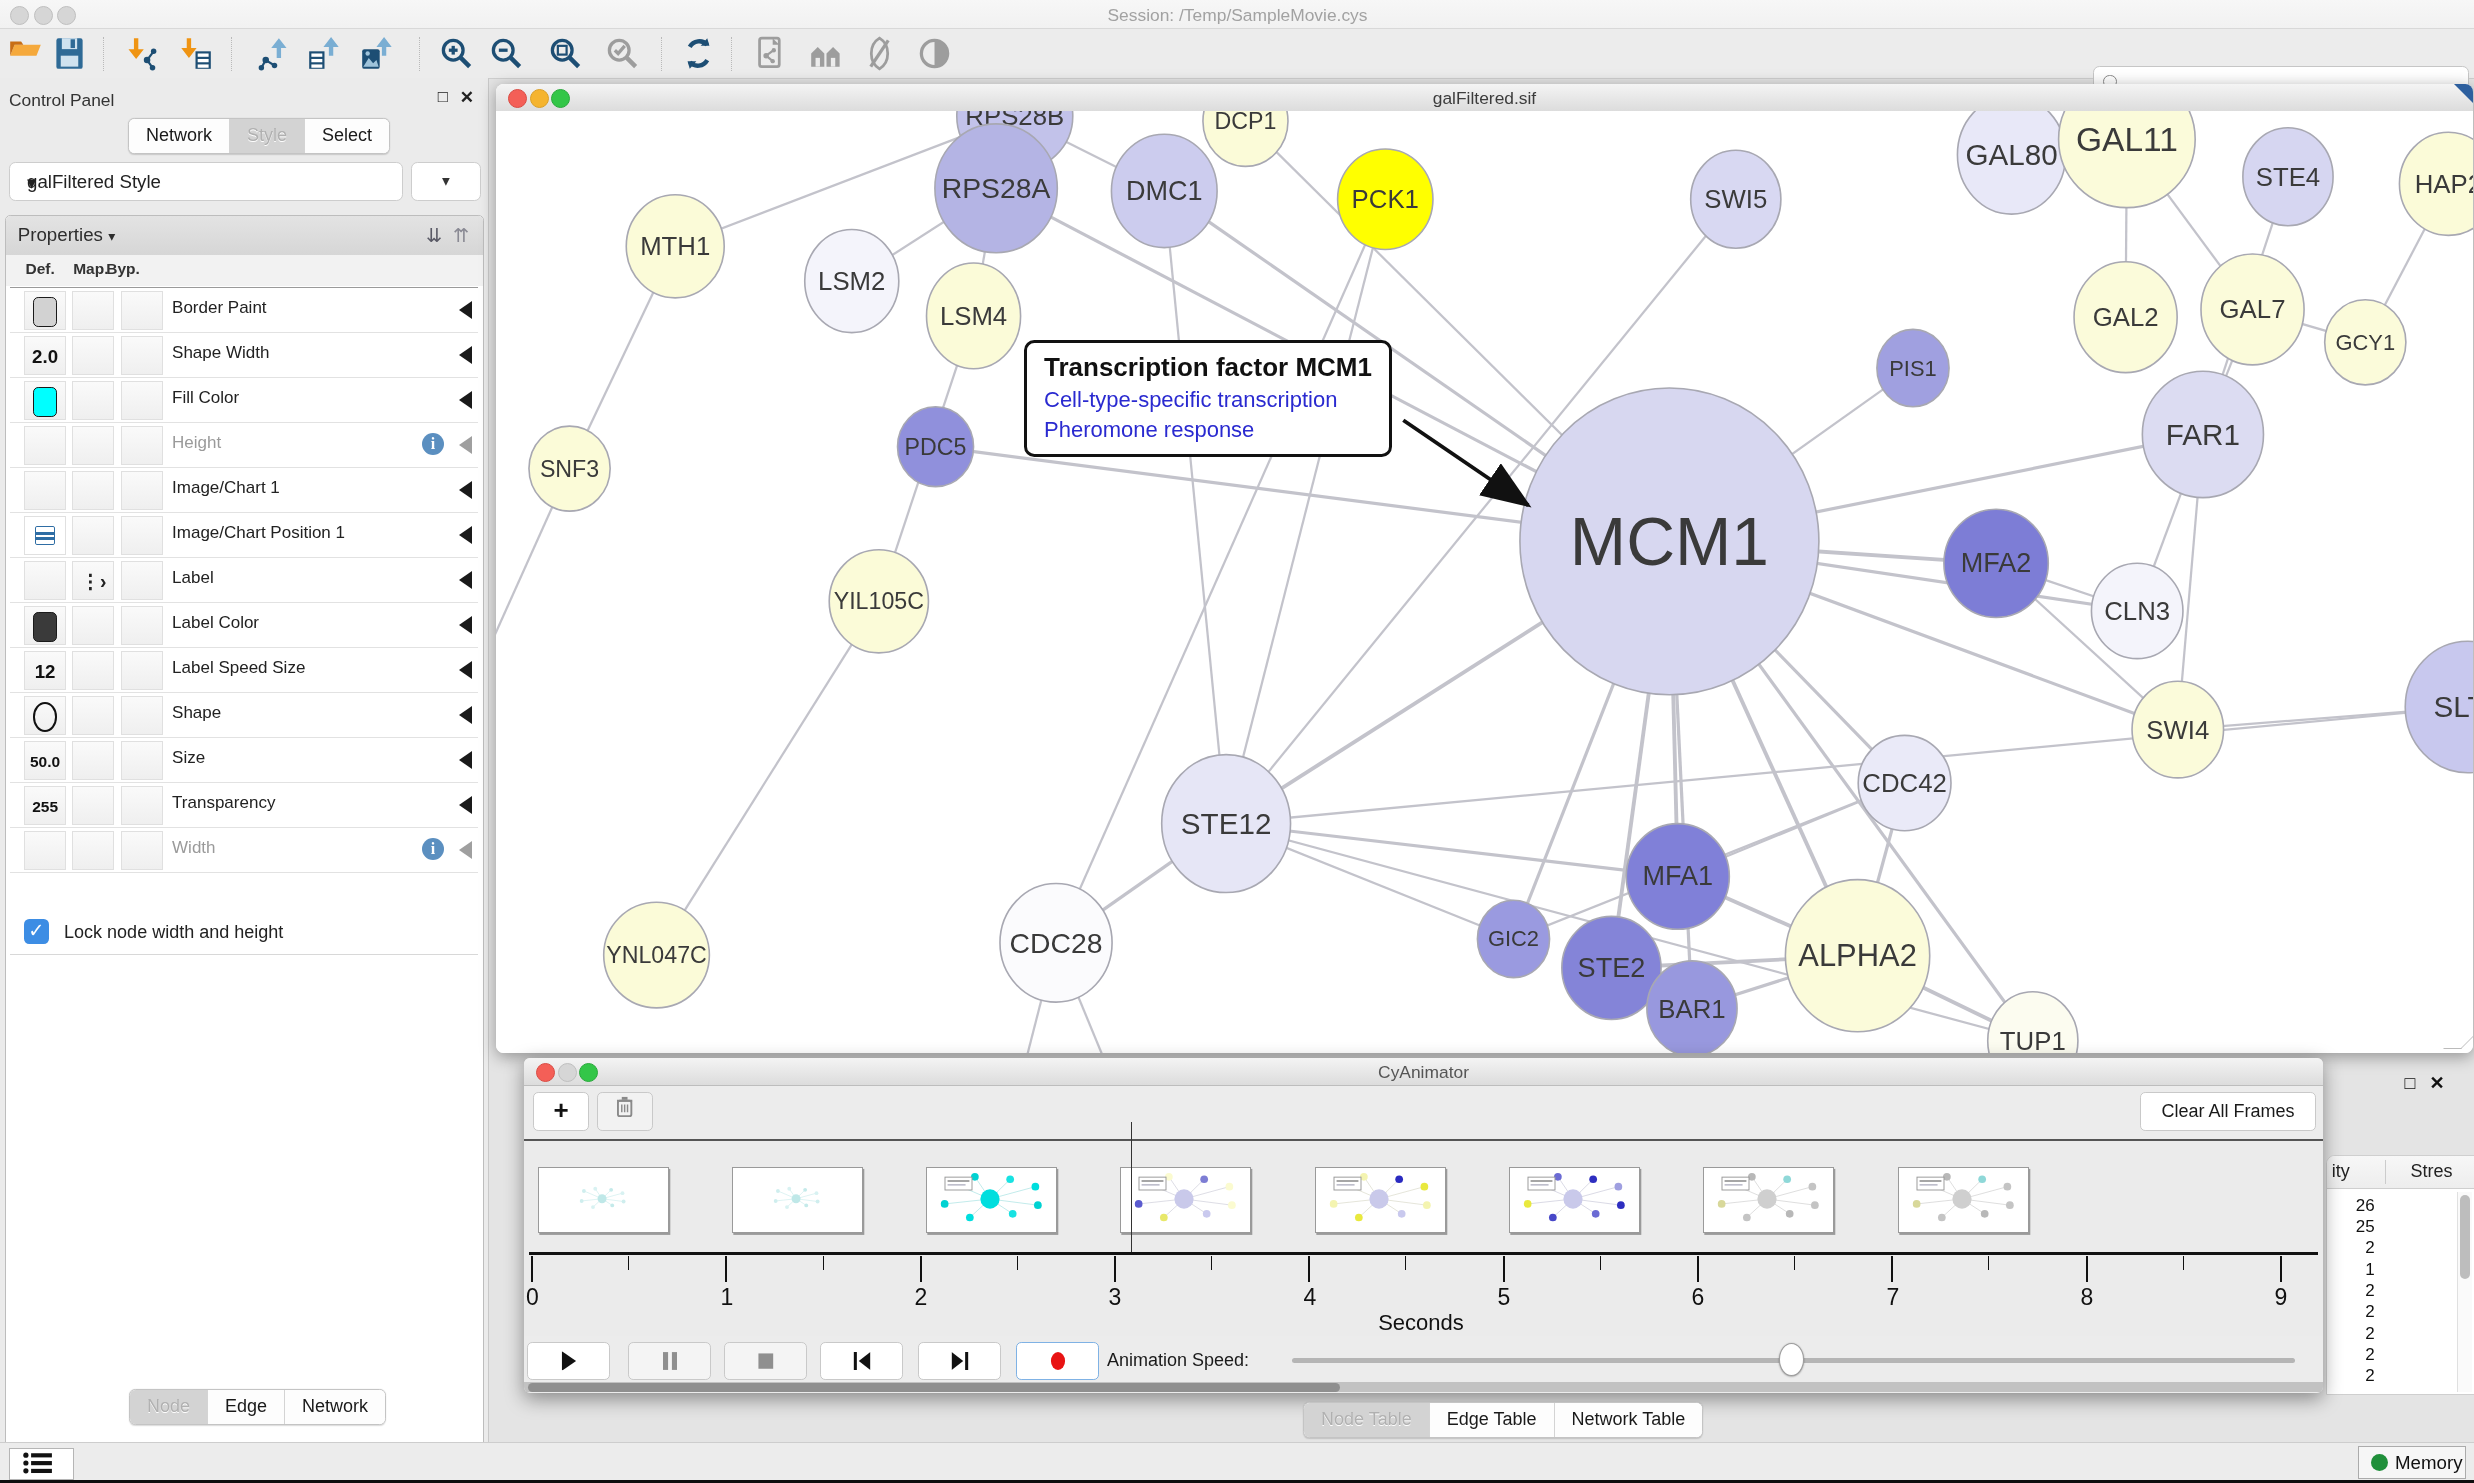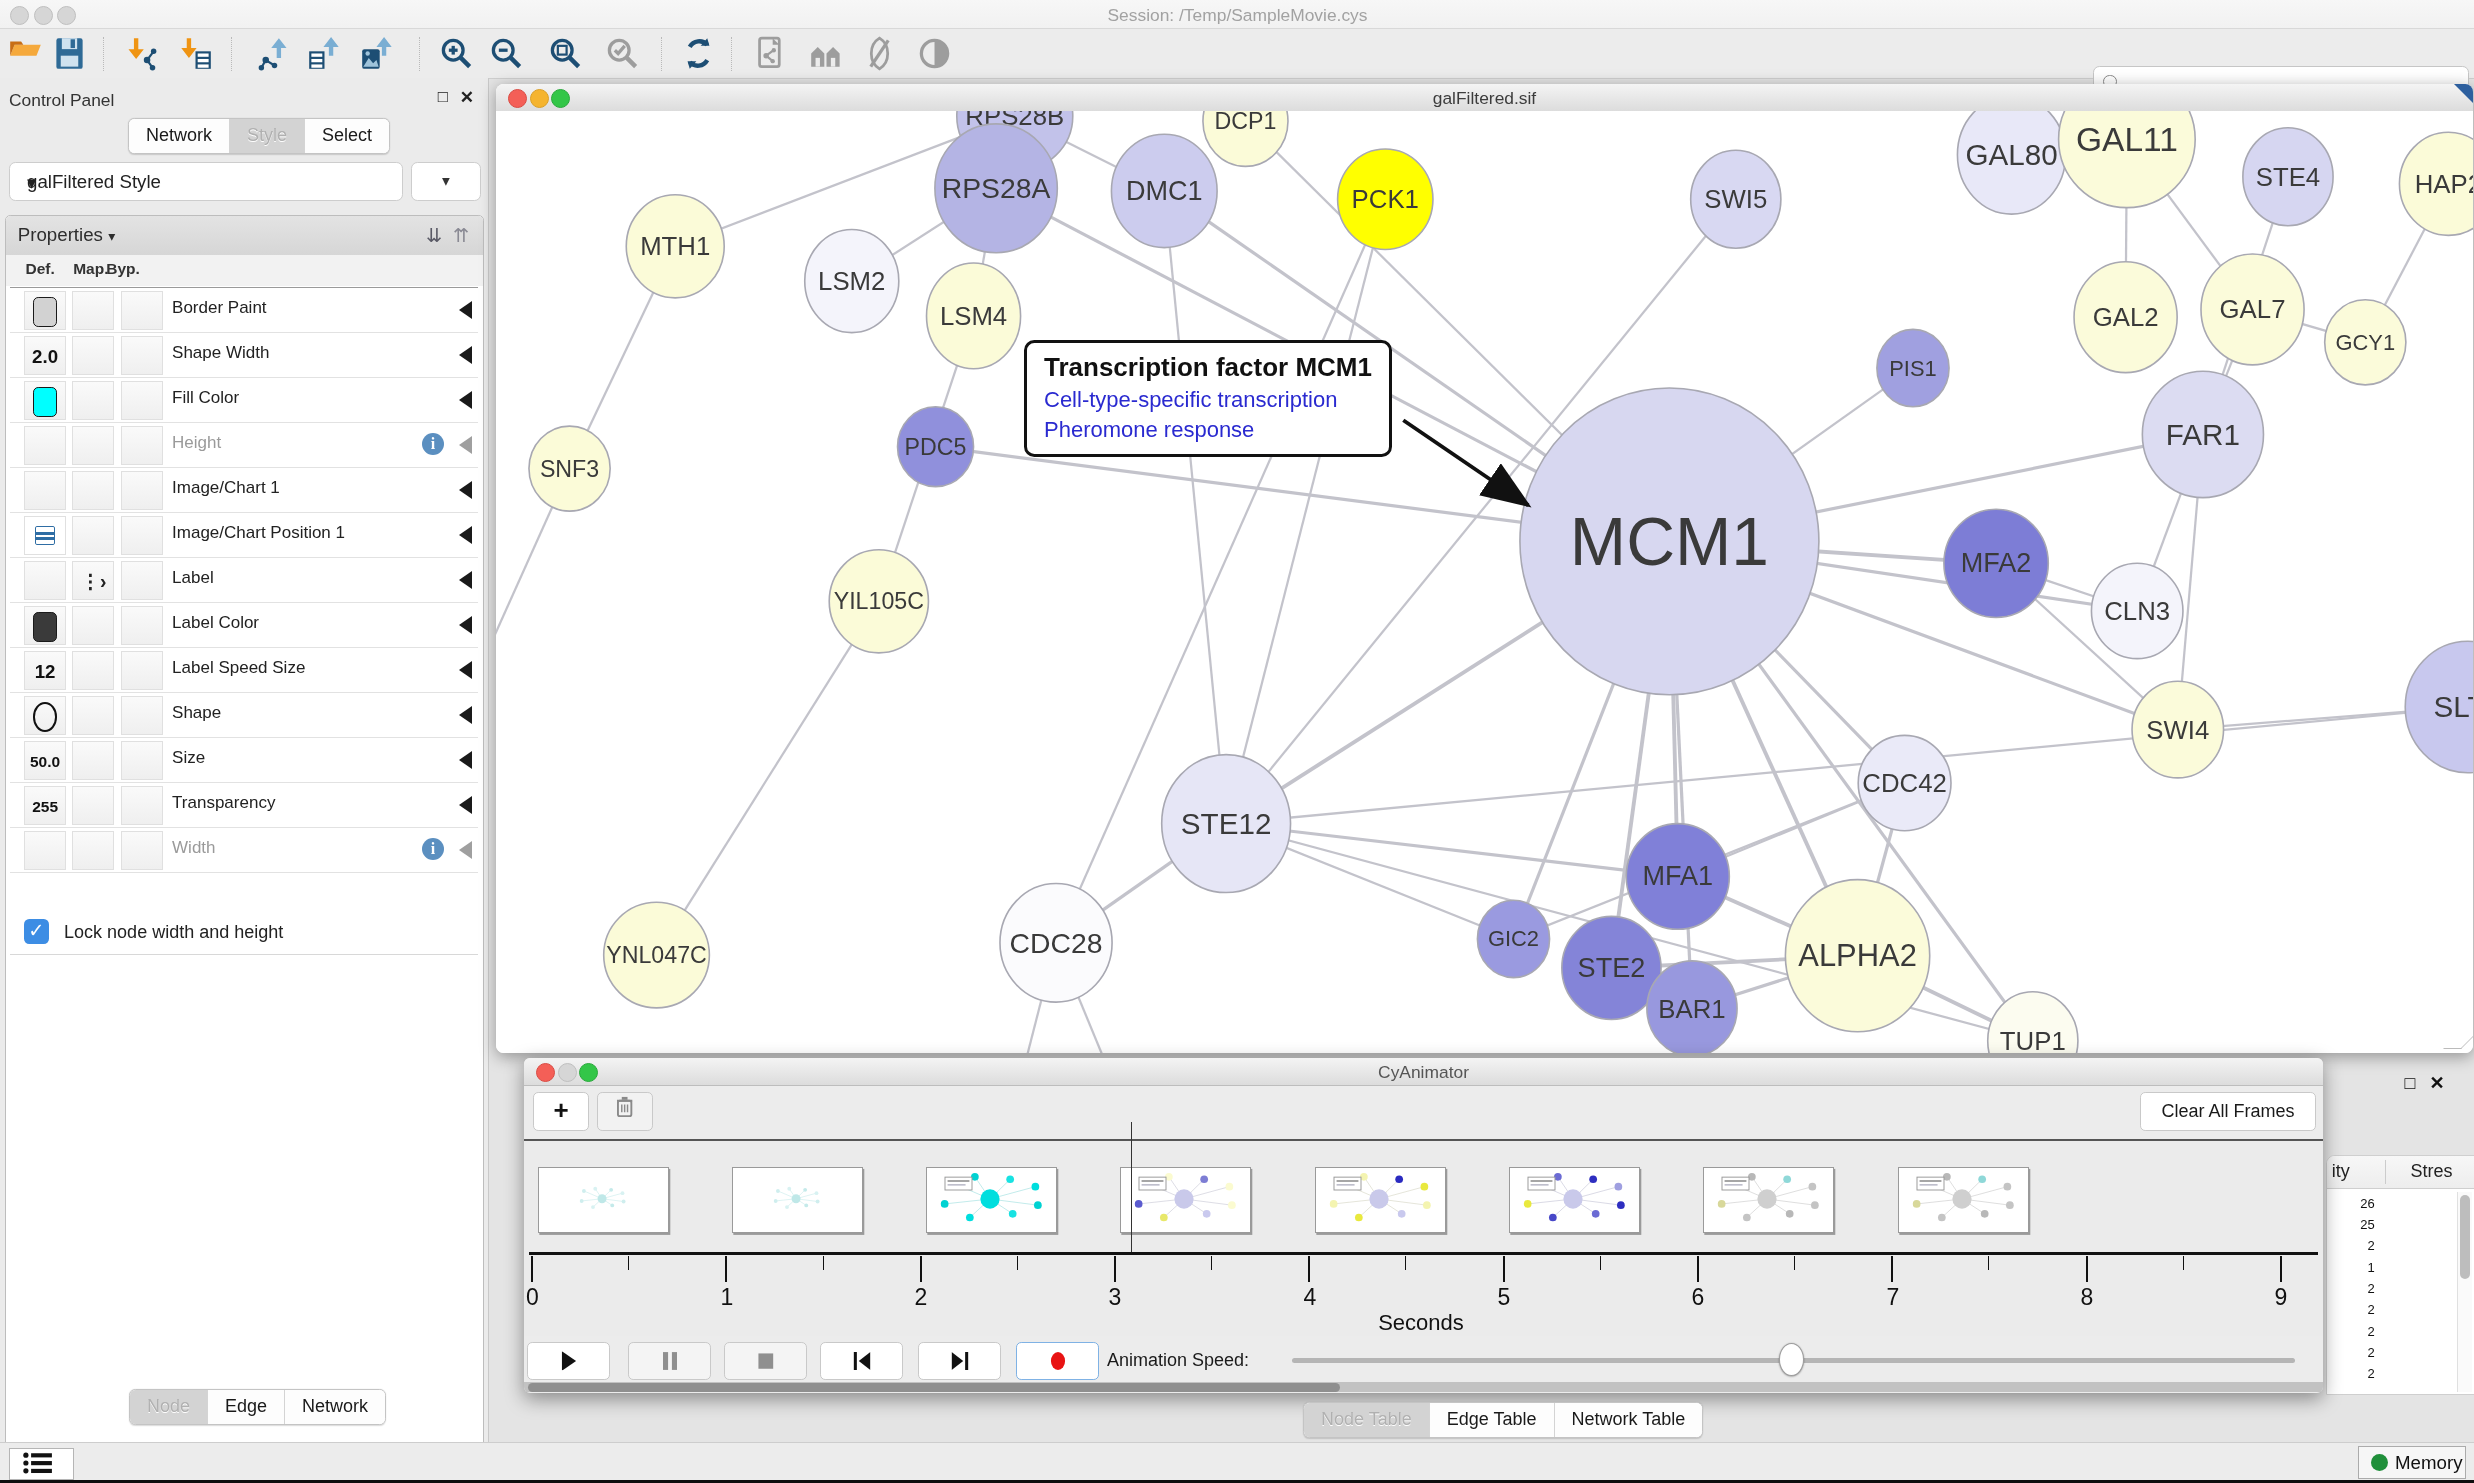--- a/index.html
+++ b/index.html
@@ -88,21 +88,21 @@
   #sliderknob{left:1255px;top:1.3px;width:23px;height:31px;background:#fff;border:0.6px solid #9d9d9d;border-radius:50%;box-shadow:0 0.6px 1.9px rgba(0,0,0,.4);}
   #an-hscroll{left:0;top:324px;width:1799px;height:10.3px;background:#c2c2c2;}
   #an-hthumb{left:3.9px;top:0.6px;width:812px;height:9px;background:#8f8f8f;border-radius:4.5px;}
   
   #tablepanel{left:2323px;top:1058px;width:151px;height:335px;}
   #tp-icons{right:15.5px;top:14px;font-size:18px;color:#111;letter-spacing:14px;white-space:nowrap;}
   #tp-table{left:2.6px;top:97px;width:149px;height:238px;background:#fff;border-top-left-radius:9px;border:0.6px solid #cfcfcf;overflow:hidden;}
   #tp-hdr{left:0;top:0;width:149px;height:32px;background:linear-gradient(#f7f7f7,#ededed);border-bottom:1.3px solid #cfcfcf;}
   #tp-hdr .h{top:5.2px;font-size:18px;color:#222;}
   #tp-div{left:58px;top:3.9px;width:1.3px;height:24.5px;background:#cccccc;}
-  .tpv{position:absolute;width:43px;text-align:right;font-size:13px;color:#111;}
+  .tpv{position:absolute;width:43px;text-align:right;font-size:17px;color:#111;}
   #tp-scroll{right:3.9px;top:36px;width:14px;height:200px;background:#fafafa;border-left:0.6px solid #e0e0e0;}
   #tp-sthumb{left:1.9px;top:2.6px;width:10.3px;height:84px;background:#bdbdbd;border-radius:5.2px;}
   
   #south-tabs{left:1303px;top:1402px;}
   #statusbar{left:0;top:1442px;width:2475px;height:37px;background:#ececec;border-top:1.3px solid #cdcdcd;}
   #statlist{left:9px;top:5.2px;width:63px;height:30px;background:#fff;border:1.3px solid #b5b5b5;}
   #memorybtn{right:9px;top:2.6px;width:106px;height:31px;background:#f6f6f6;border:1.3px solid #ababab;}
   #memorybtn .dot{left:11.6px;top:7px;width:17px;height:17px;border-radius:50%;}
   #memorybtn .lab{left:36px;top:5.2px;font-size:18.7px;color:#111;}
   #bottomedge{left:0;top:1480px;width:2475px;height:3.9px;background:#0d0d0d;}

